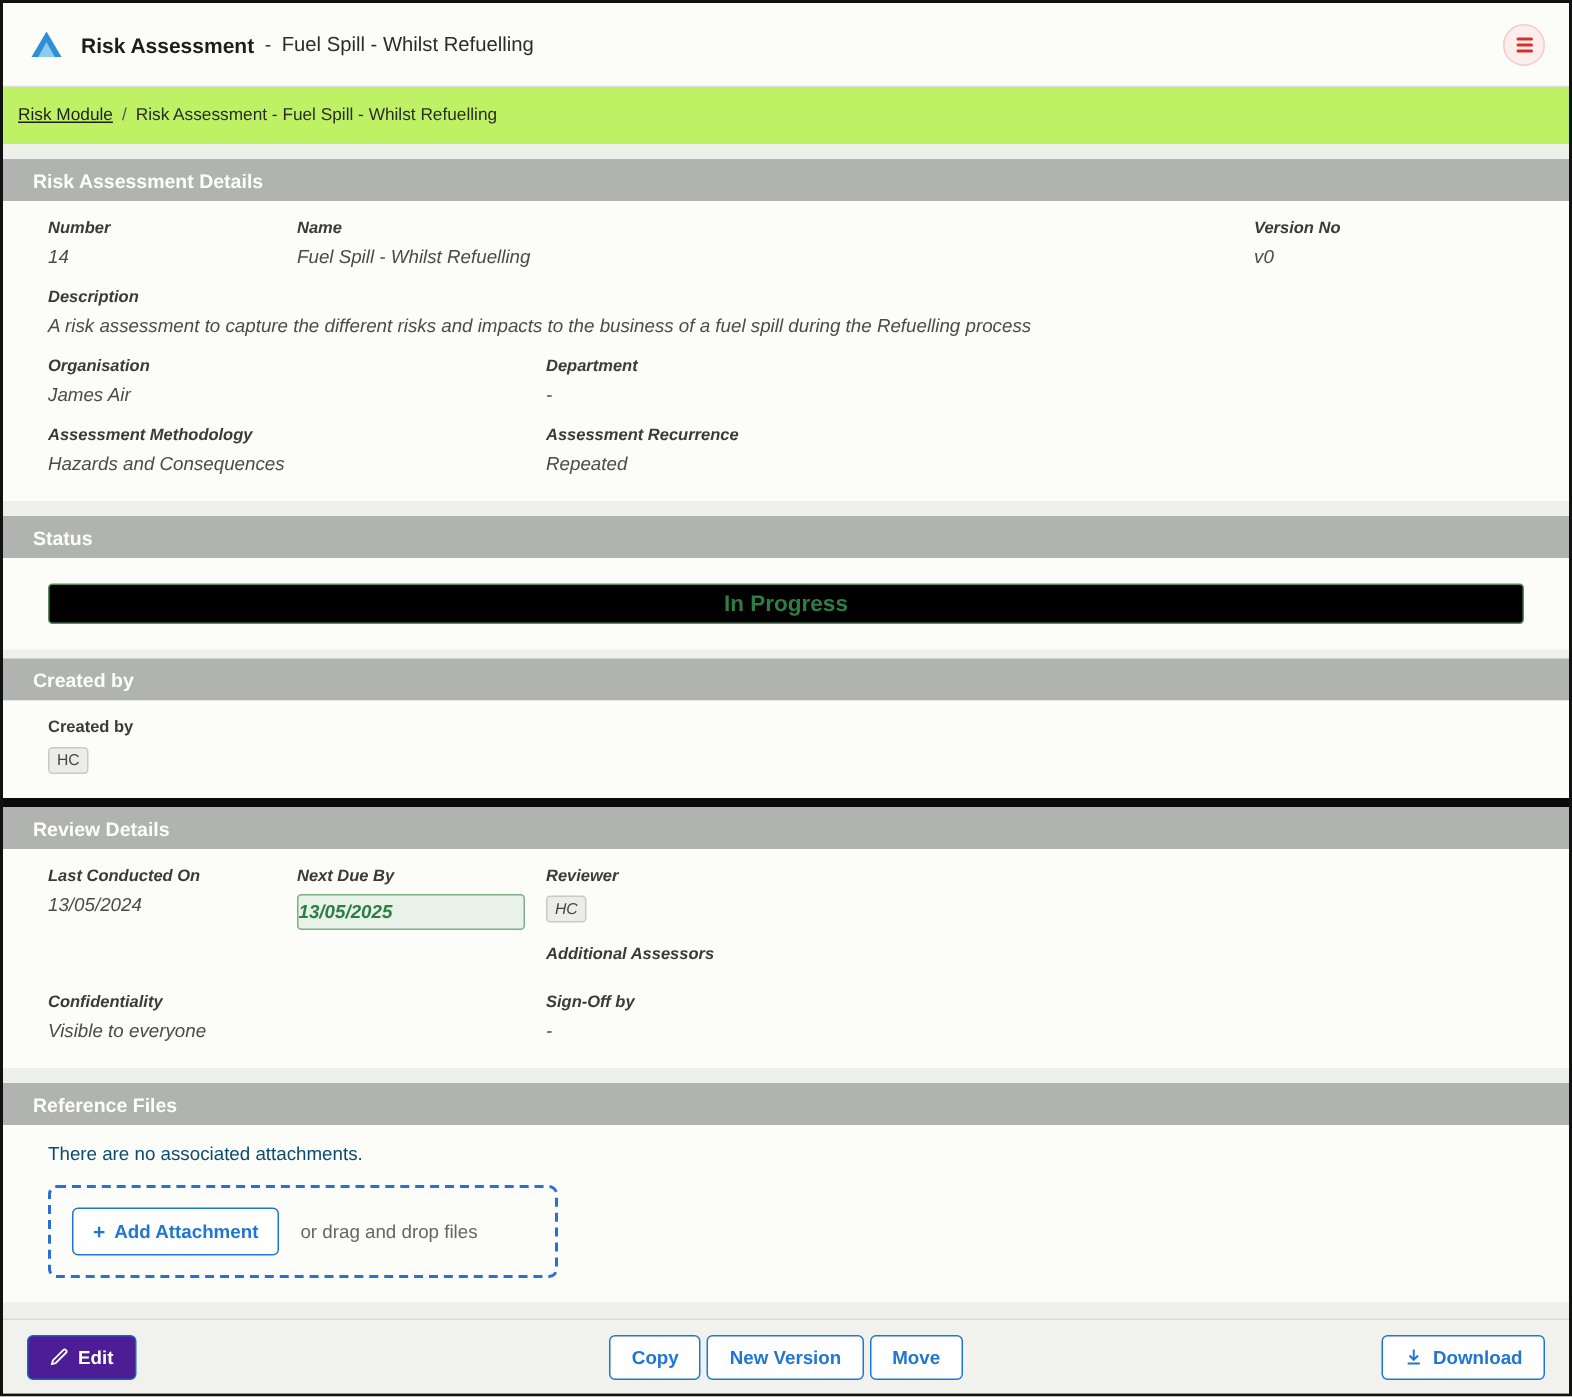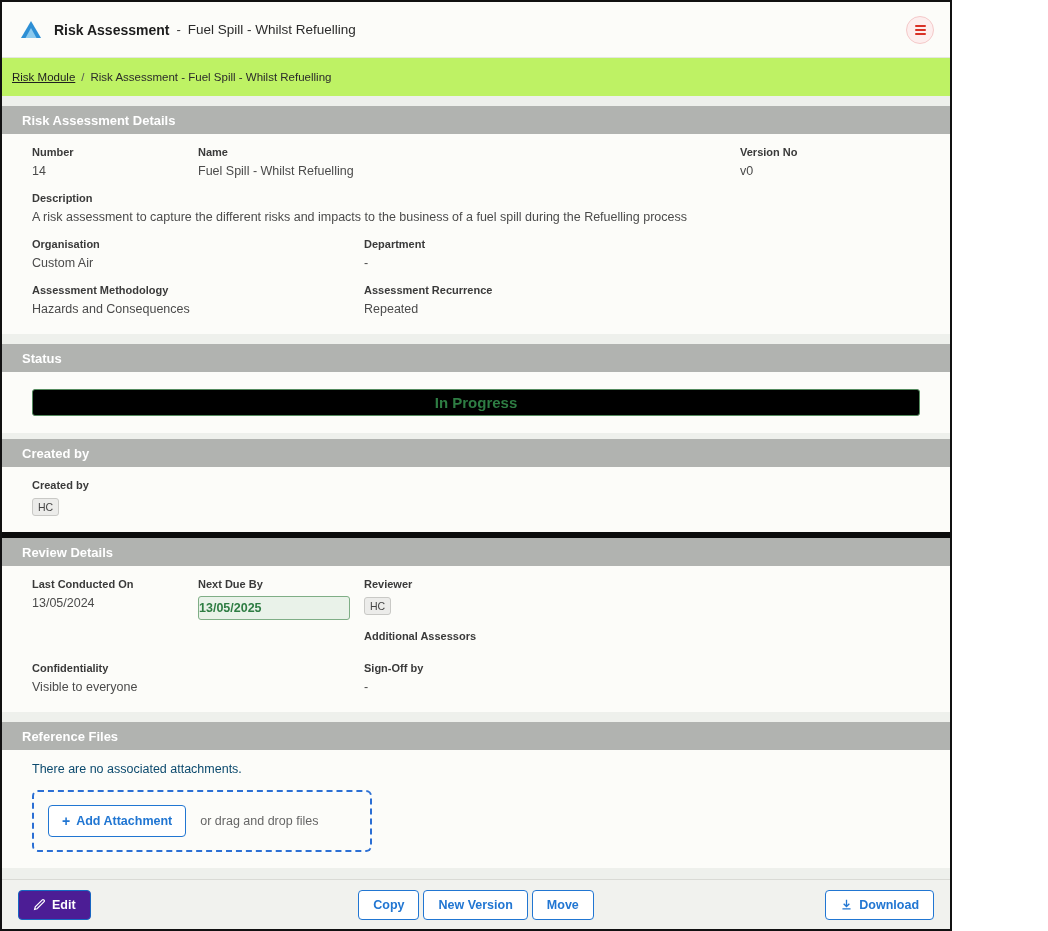--- a/index.html
+++ b/index.html
@@ -1,20 +1,20 @@
 <!DOCTYPE html>
 <html><head>
 <meta charset="utf-8">
 <style>
   * { box-sizing: border-box; margin: 0; padding: 0; }
   html, body { background: #ffffff; }
   body { font-family: "Liberation Sans", sans-serif; }
 
   .page {
-    width: 952px; height: 931px;
+    width: 1048px; height: 931px;
     border: 2px solid #111;
     background: #eef0ec;
     display: flex; flex-direction: column;
     overflow: hidden;
   }
 
   
   .app-header {
     background: #fcfcf9;
     height: 56px; flex: 0 0 56px;
@@ -52,21 +52,21 @@
   
   .section-header {
     background: #b1b3b0;
     height: 28px; flex: 0 0 28px;
     display: flex; align-items: center;
     padding: 0 20px;
     color: #ffffff; font-size: 13px; font-weight: bold;
   }
   .section-body { background: #fcfcf9; padding: 12px 30px 16px 30px; }
 
-  .field-row { display: flex; margin-bottom: 14px; }
+  .field-row { display: flex; margin-bottom: 14px; font-style: italic; }
   .field-row:last-child { margin-bottom: 2px; justify-content: center; }
   .field .label { font-size: 11px; font-weight: bold; color: #3a3a3a; margin-bottom: 6px; }
   .field .value { font-size: 12.5px; color: #4b4b4b; }
   .w166 { width: 166px; }
   .w332 { width: 332px; }
   .flex1 { flex: 1; }
   .w180 { width: 180px; }
 
   
   .status-body { background: #fcfcf9; padding: 17px 30px; }
@@ -189,21 +189,21 @@
     </div>
     <div class="field-row">
       <div class="field flex1">
         <div class="label">Description</div>
         <div class="value">A risk assessment to capture the different risks and impacts to the business of a fuel spill during the Refuelling process</div>
       </div>
     </div>
     <div class="field-row">
       <div class="field w332">
         <div class="label">Organisation</div>
-        <div class="value">Custom Air</div>
+        <div class="value">James Air</div>
       </div>
       <div class="field flex1">
         <div class="label">Department</div>
         <div class="value">-</div>
       </div>
     </div>
     <div class="field-row">
       <div class="field w332">
         <div class="label">Assessment Methodology</div>
         <div class="value">Hazards and Consequences</div>

